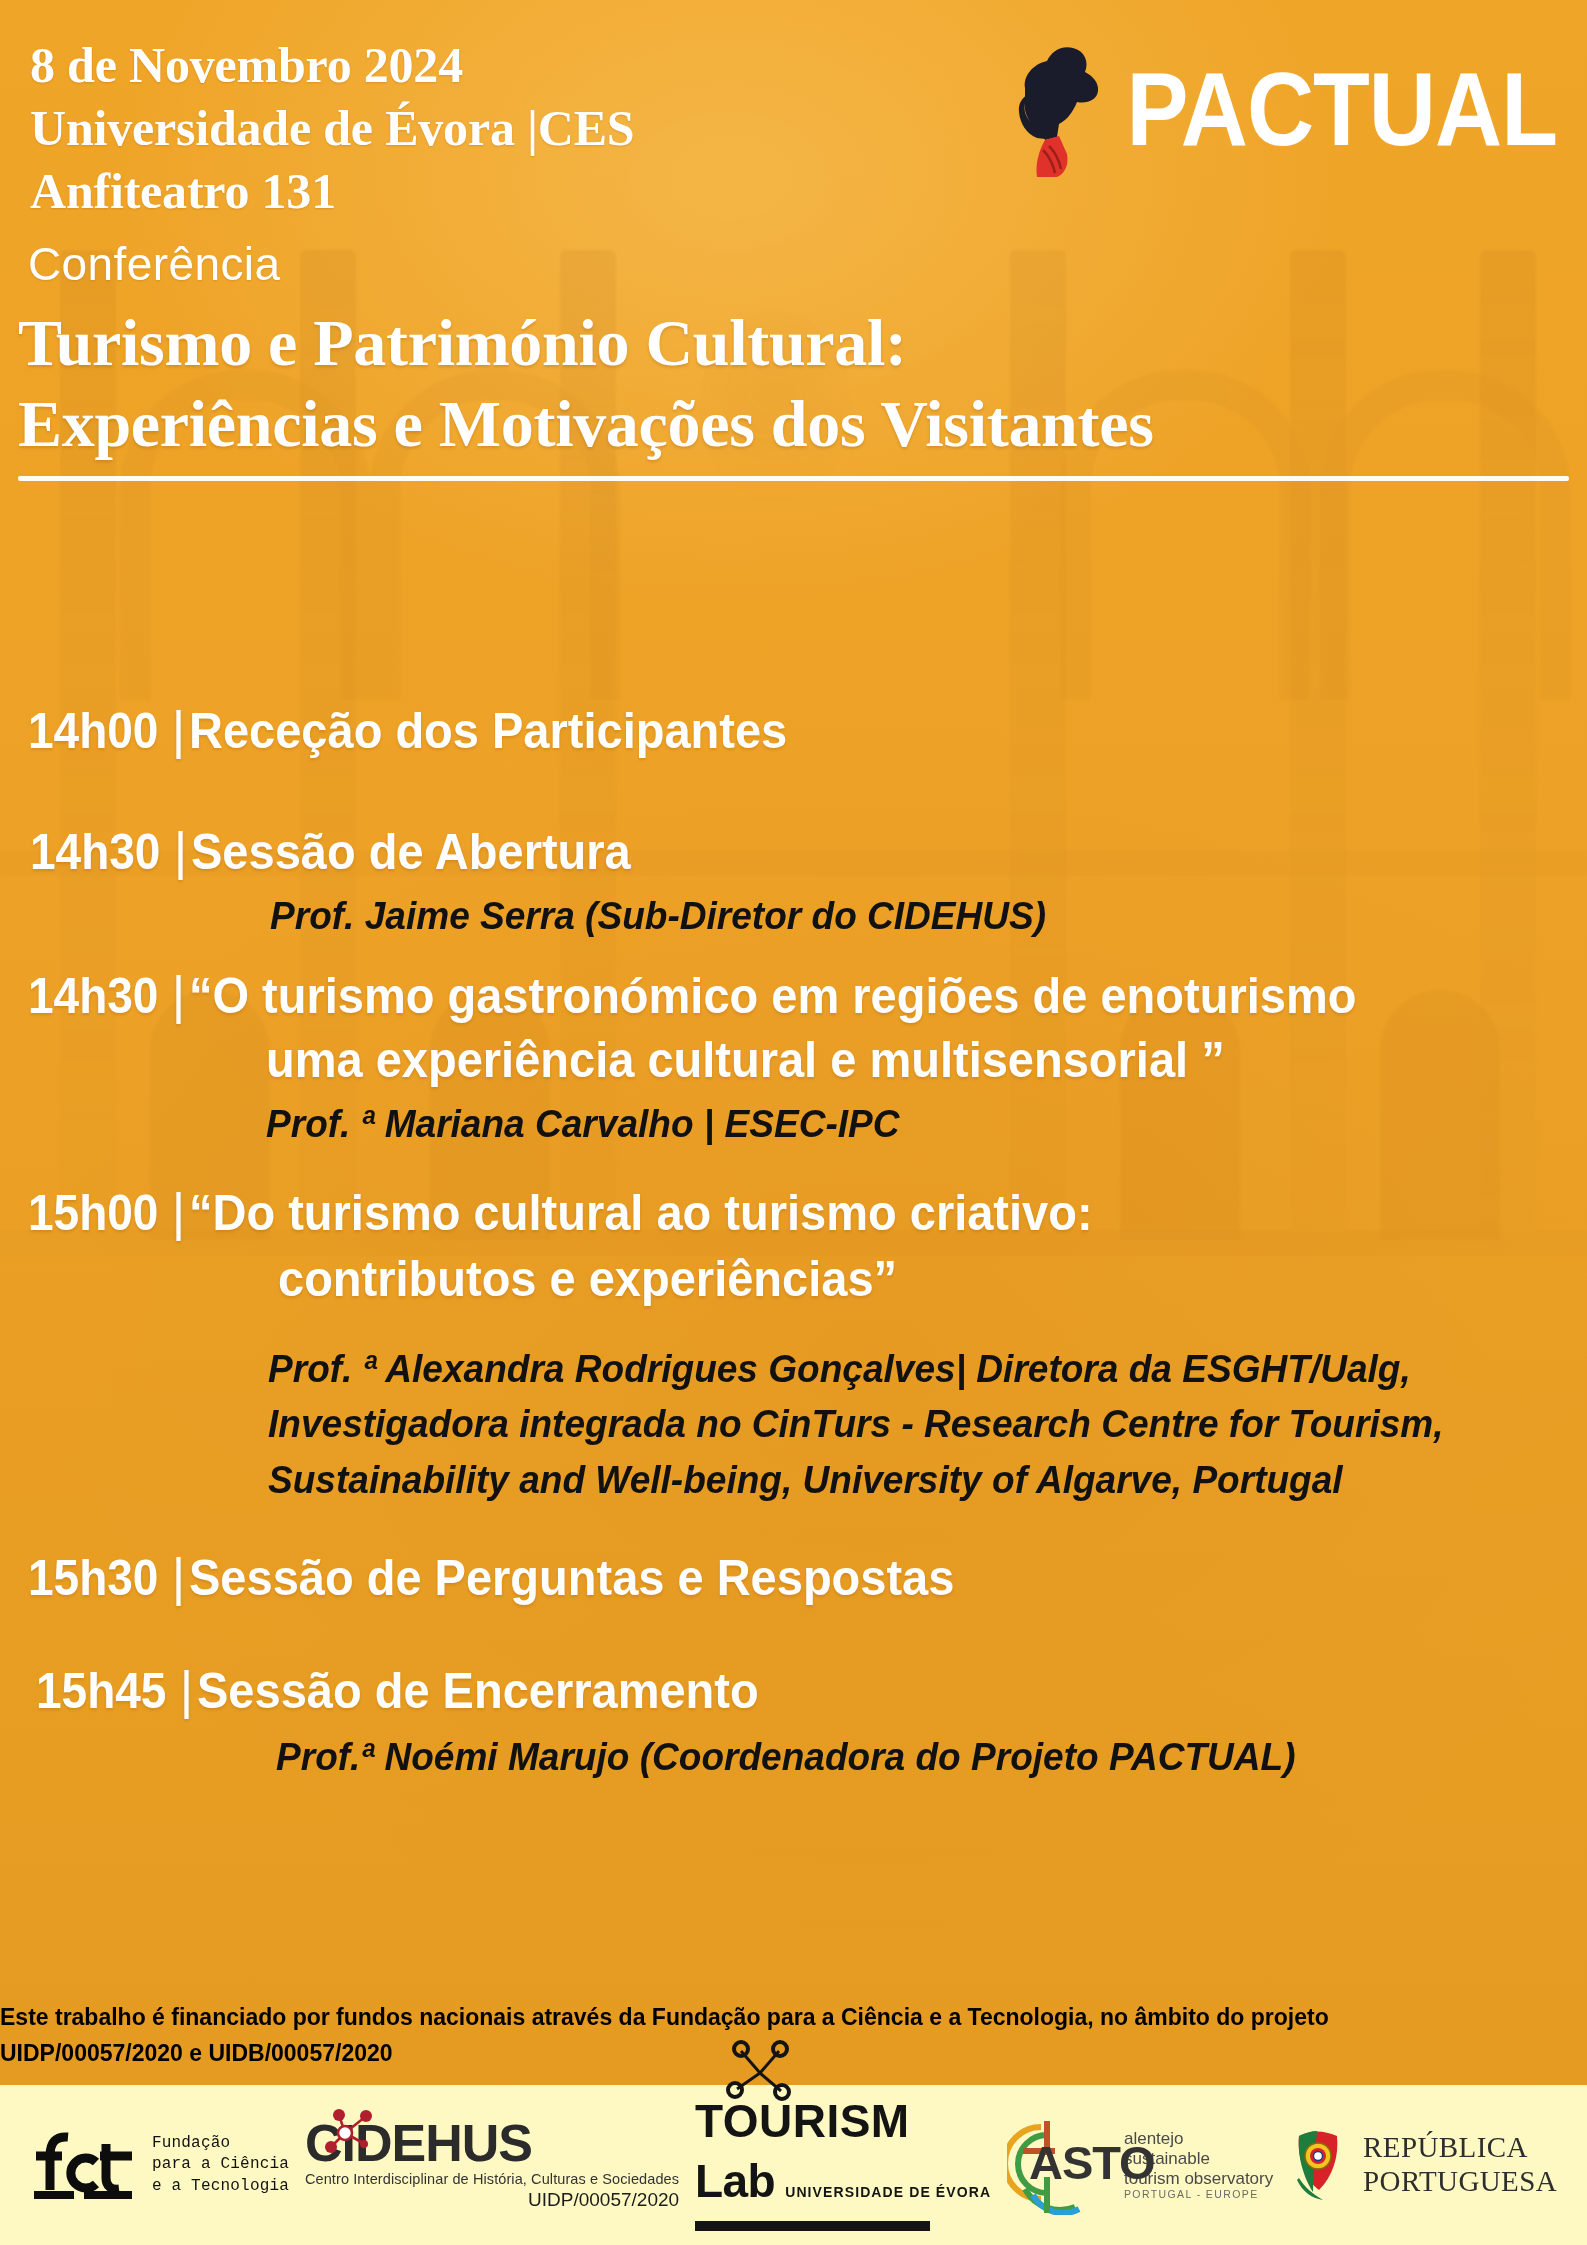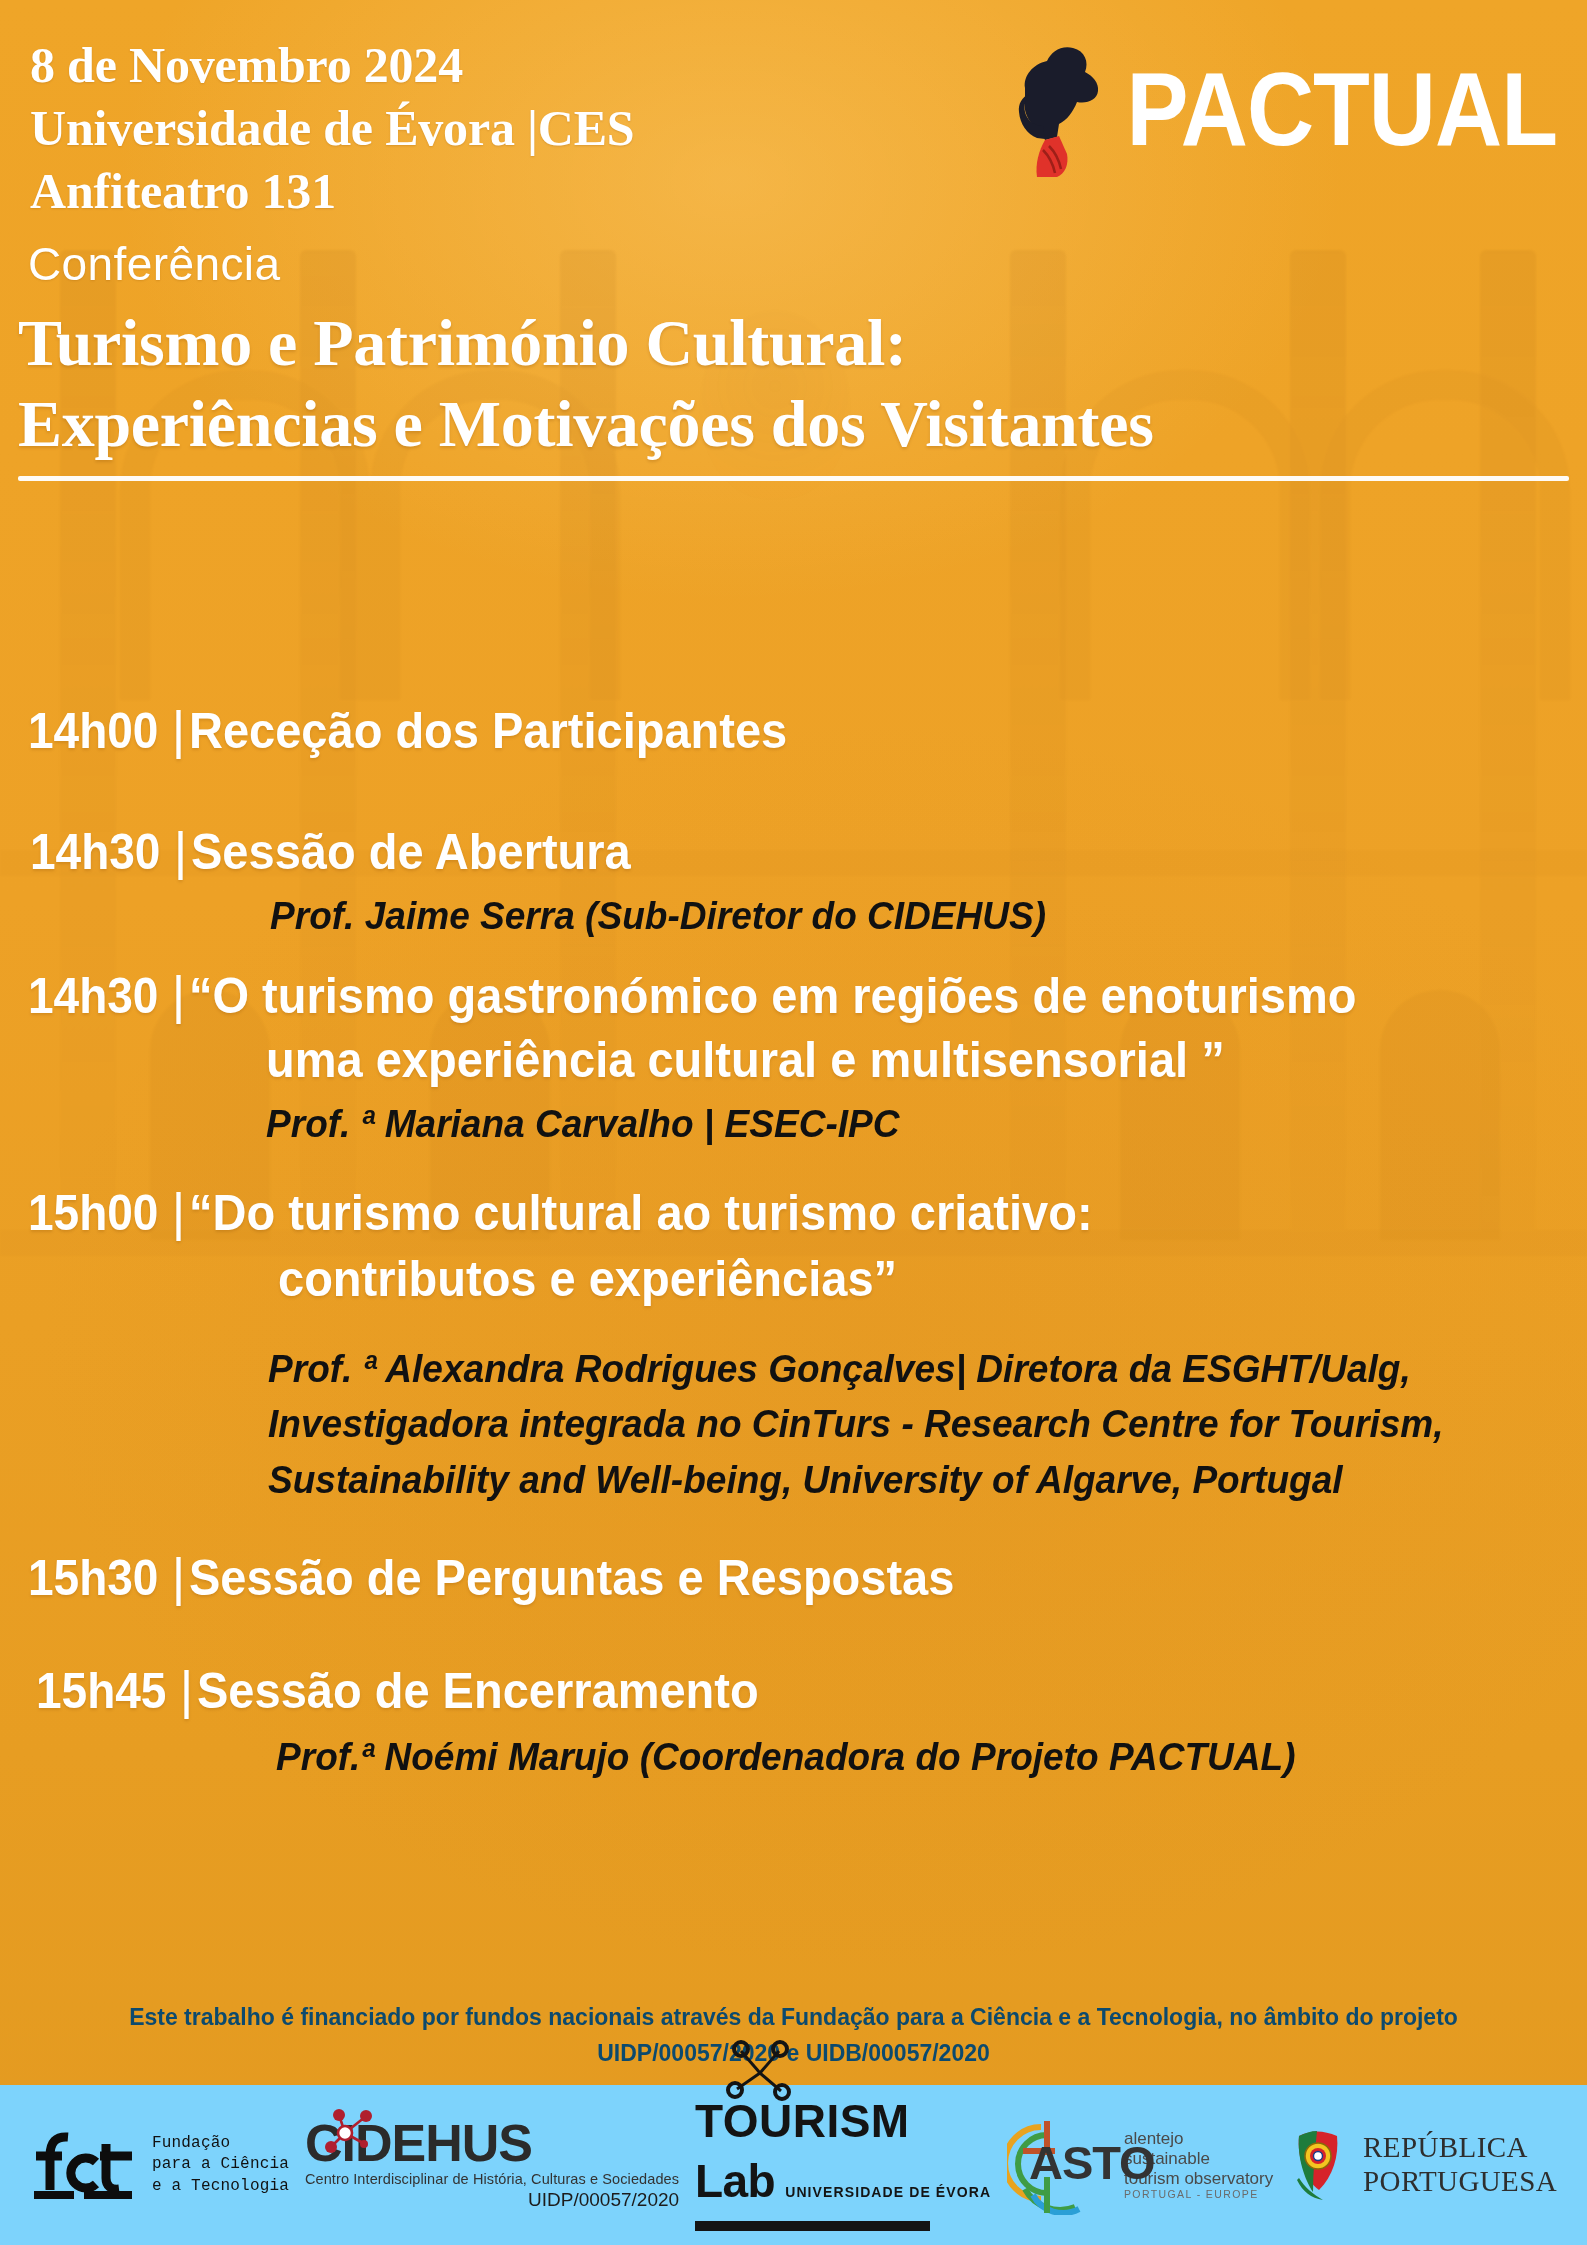--- a/index.html
+++ b/index.html
@@ -196,35 +196,34 @@
     color: #111111;
     transform: scaleX(0.95);
     transform-origin: left center;
   }
 
   
   .funding {
     position: absolute;
     left: 0; right: 0;
     top: 2000px;
-    text-align: center;
-    color: #0c4a6e;
+    color: #000000;
     font-family: "Liberation Sans", sans-serif;
     font-weight: bold;
     font-size: 23px;
     line-height: 1.55;
   }
 
   
   .footer {
     position: absolute;
     left: 0; right: 0;
     bottom: 0;
     height: 160px;
-    background: #7dd3fc;
+    background: #fef9c3;
     display: flex;
     align-items: center;
     justify-content: space-around;
     padding: 0 22px;
     box-sizing: border-box;
   }
   .flogo { display: flex; align-items: center; }
 
   
   .fct { gap: 14px; }

